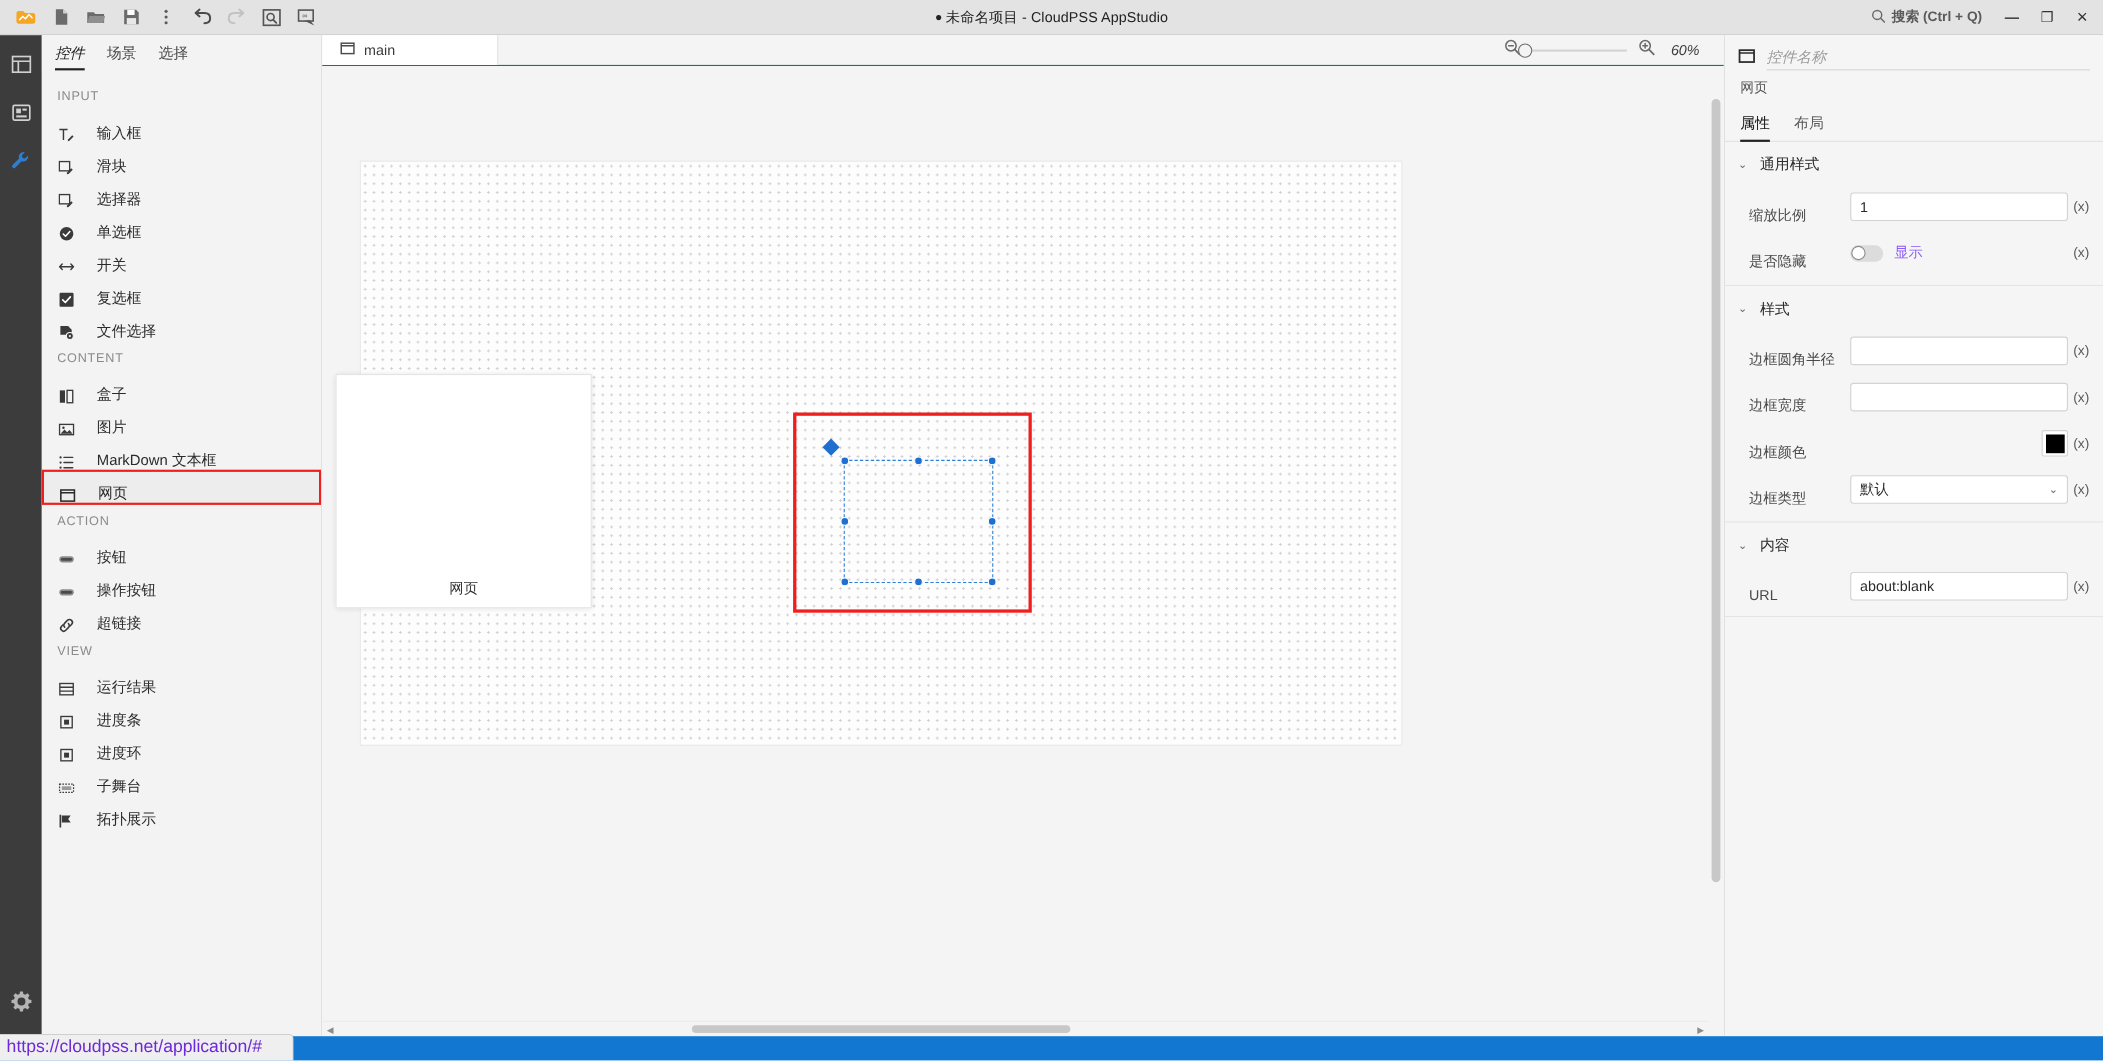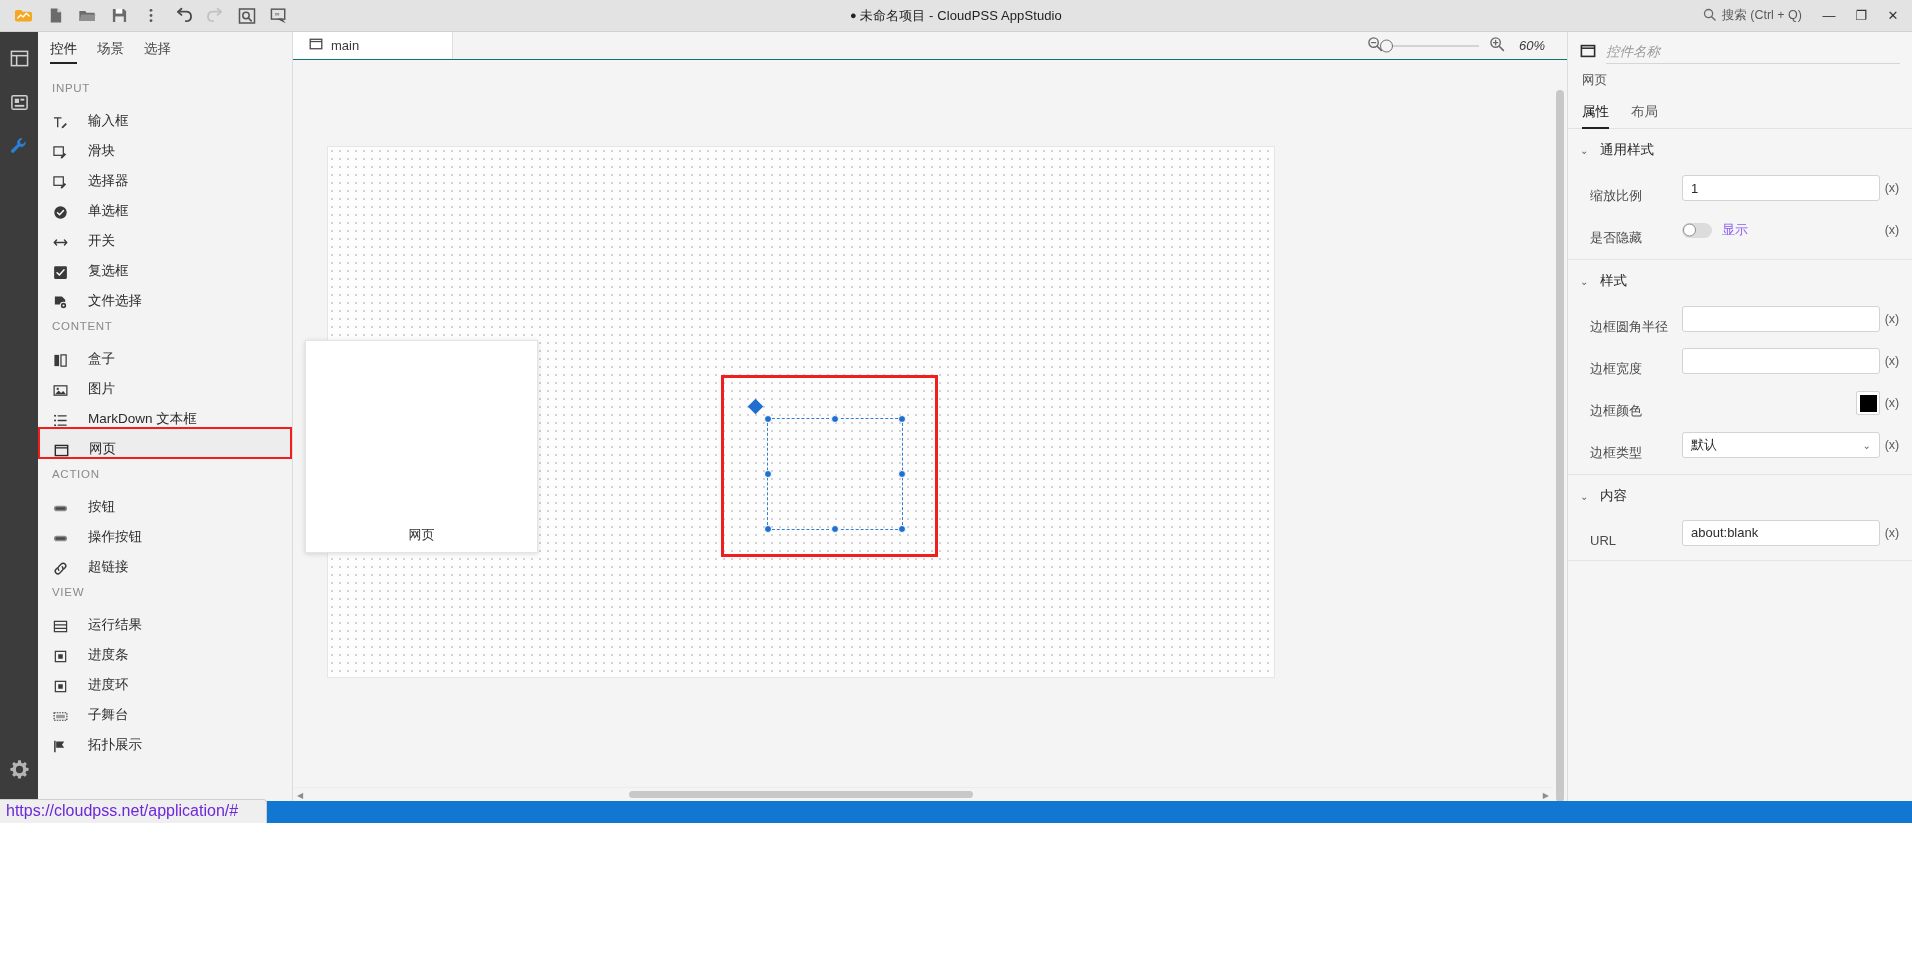--- a/index.html
+++ b/index.html
@@ -4,21 +4,21 @@
 <style>
   * { box-sizing: border-box; }
   html, body {
     margin: 0; padding: 0;
     width: 1912px; height: 966px;
     overflow: hidden;
     font-family: "Liberation Sans", "DejaVu Sans", sans-serif;
     background: #ffffff;
     -webkit-font-smoothing: antialiased;
   }
-  .app { position: relative; width: 1912px; height: 823px; display: flex; flex-direction: column; }
+  .app { position: relative; width: 1912px; height: 964px; display: flex; flex-direction: column; }
 
   
   .titlebar {
     height: 32px; min-height: 32px;
     background: #e3e3e3;
     display: flex; align-items: center;
     position: relative;
     border-bottom: 1px solid #d0d0d0;
   }
   .tb-left { display: flex; align-items: center; padding-left: 8px; gap: 2px; }
@@ -31,21 +31,21 @@
   .tb-title {
     position: absolute; left: 0; right: 0;
     text-align: center;
     font-size: 13px; color: #222;
     pointer-events: none;
     letter-spacing: .1px;
   }
   .tb-title .dot { font-size: 11px; vertical-align: 1px; margin-right: 3px; }
   .tb-right {
     margin-left: auto; display: flex; align-items: center;
-    padding-right: 6px; gap: 6px;
+    padding-right: 6px; gap: 6px; font-weight: bold;
   }
   .tb-search {
     display: flex; align-items: center; gap: 6px;
     font-size: 12.5px; color: #5a5a5a; padding: 0 8px;
   }
   .win-btn {
     width: 26px; height: 26px; display: flex; align-items: center; justify-content: center;
     font-size: 13px; color: #333;
   }
 
@@ -81,21 +81,21 @@
     height: 32px; min-height: 32px;
     padding-left: 12px;
     gap: 20px;
     background: #f3f3f3;
   }
   .lp-tab {
     font-size: 13.5px; color: #4a4a4a;
     padding-bottom: 6px;
     position: relative; cursor: default;
   }
-  .lp-tab.active { color: #1b1b1b; }
+  .lp-tab.active { color: #1b1b1b; font-style: italic; }
   .lp-tab.active::after {
     content: ""; position: absolute;
     left: 0; right: 0; bottom: 0; height: 2px; background: #222;
   }
   .lp-list { flex: 1; overflow: hidden; padding-top: 8px; }
   .lp-group {
     font-size: 11.5px; color: #8a8a8a;
     letter-spacing: .7px;
     padding: 10px 0 6px 14px;
   }

